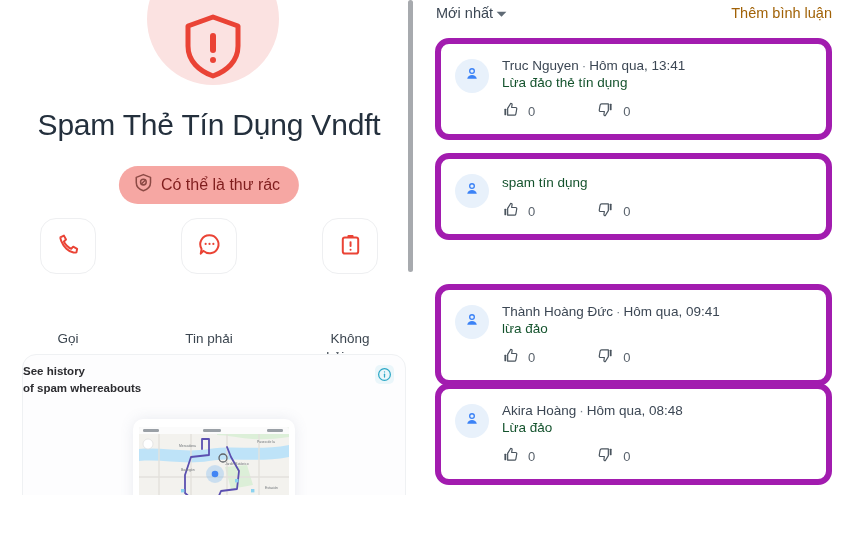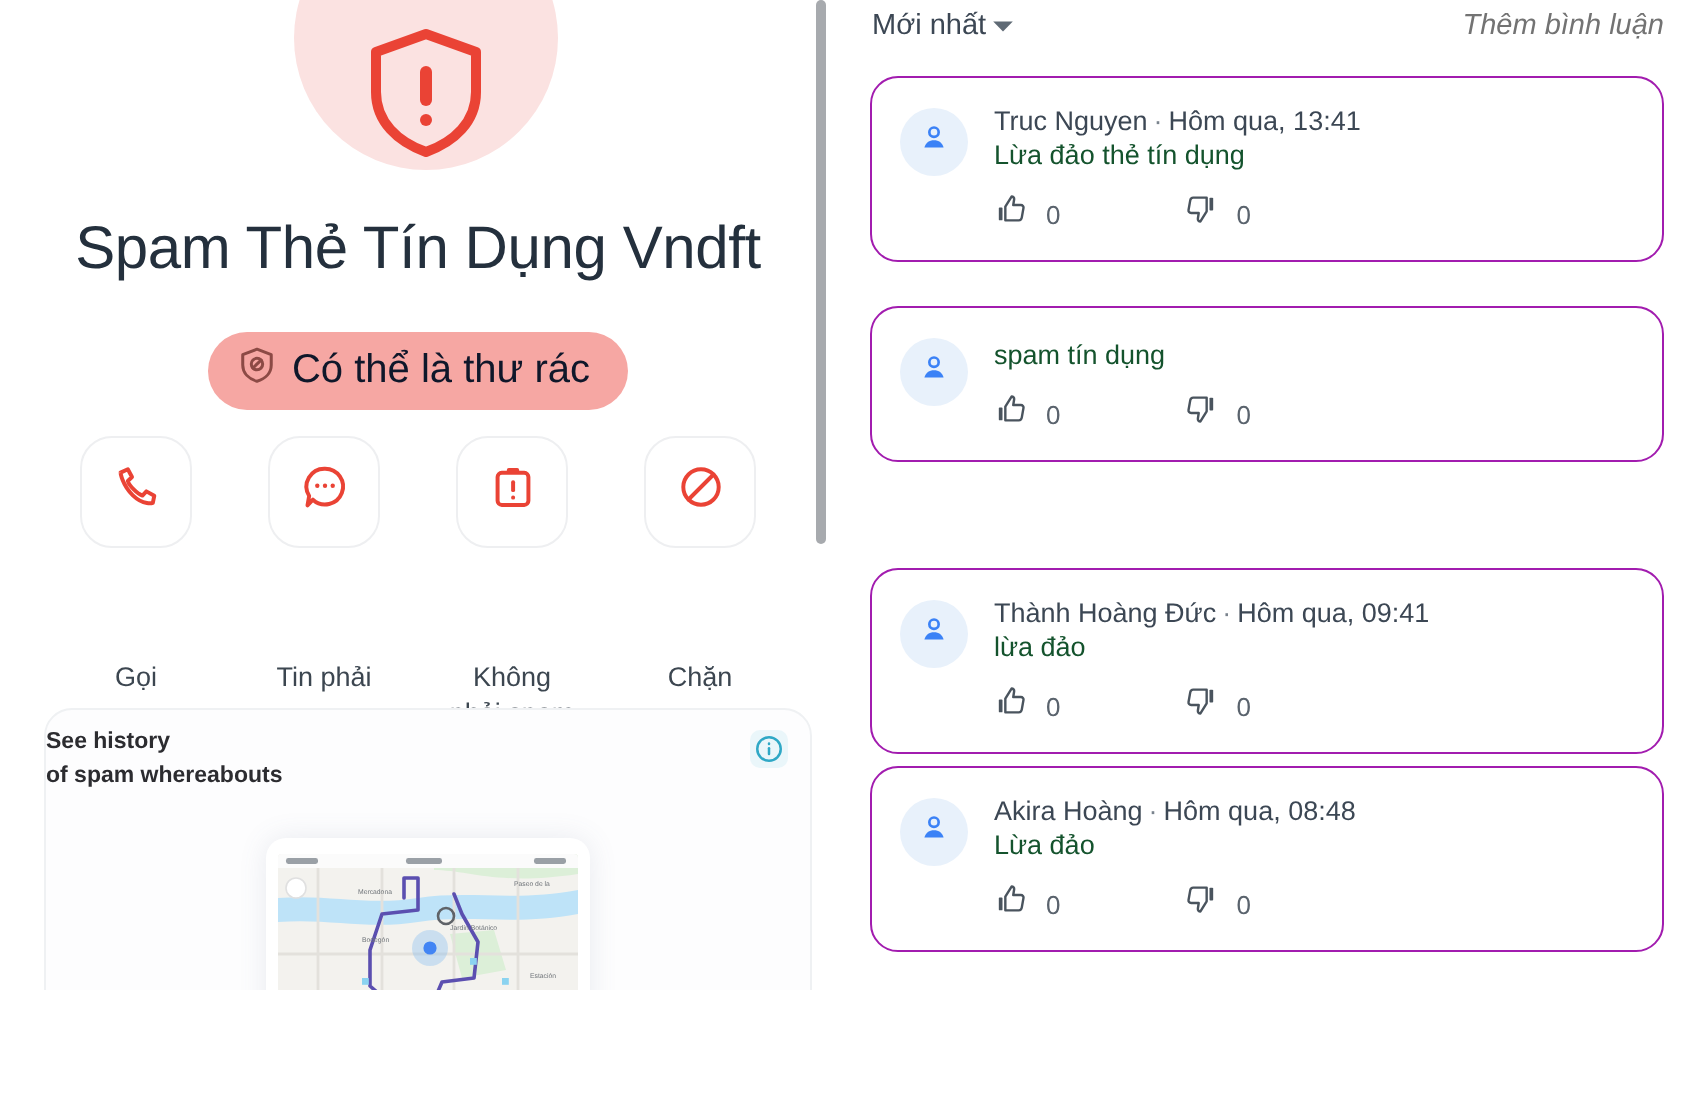--- a/index.html
+++ b/index.html
@@ -43,22 +43,22 @@
     position: absolute;
     left: 50%; top: 166px;
     transform: translateX(-50%);
     display: inline-flex; align-items: center; gap: 8px;
     background: #F6A7A3;
     border-radius: 20px;
     padding: 7px 19px 8px 15px;
     white-space: nowrap;
   }
   .spam-badge-label {
-    font-size: 20px;
-    color: #0f172a;
+    font-size: 16px;
+    color: #7f1d1d;
     line-height: 1;
   }
 
   .actions-row {
     position: absolute;
     left: 28px; top: 218px;
     width: 362px;
     display: flex;
     justify-content: space-between;
   }
@@ -146,29 +146,28 @@
     left: 18px; right: 18px; top: 0px;
     height: 26px;
     display: flex; align-items: center; justify-content: space-between;
   }
   .sort-control {
     display: inline-flex; align-items: center; gap: 3px;
     font-size: 14.5px; color: #3C4754;
   }
   .add-comment-link {
     font-size: 14.5px;
-    color: #737373;
-    font-style: italic;
+    color: #a16207;
   }
 
   .comment-card {
     position: absolute;
     left: 17px;
     width: 397px;
-    border: 1px solid #a21caf;
+    border: 6px solid #a21caf;
     border-radius: 14px;
     background: #fff;
   }
   .comment-inner { display: flex; padding: 14px 14px 12px 14px; }
   .avatar {
     flex: 0 0 34px;
     width: 34px; height: 34px;
     border-radius: 50%;
     background: #E8F1FB;
     display: flex; align-items: center; justify-content: center;
@@ -256,31 +255,20 @@
               <rect x="4.6" y="5.2" width="14.8" height="15.4" rx="2" fill="none" stroke="#EA4335" stroke-width="1.9"></rect>
               <path d="M10 5.2 V3.8 h4 V5.2" fill="none" stroke="#EA4335" stroke-width="1.9" stroke-linejoin="round"></path>
               <rect x="11.1" y="8.8" width="1.9" height="5.6" rx="0.9" fill="#EA4335"></rect>
               <rect x="11.1" y="16.1" width="1.9" height="1.9" rx="0.9" fill="#EA4335"></rect>
             </svg>
           </span>
         </div>
         <div class="action-label"><span>Không</span><br><span>phải spam</span></div>
       </div>
 
-      <div class="action-item">
-        <div class="action-tile">
-          <span>
-            <svg width="25" height="25" viewBox="0 0 24 24">
-              <circle cx="12" cy="12" r="8.5" fill="none" stroke="#EA4335" stroke-width="1.9"></circle>
-              <line x1="6" y1="18" x2="18" y2="6" stroke="#EA4335" stroke-width="1.9" stroke-linecap="round"></line>
-            </svg>
-          </span>
-        </div>
-        <div class="action-label">Chặn</div>
-      </div>
 
     </div>
 
     <div class="ad-card">
       <div class="ad-info-icon">
         <svg width="15" height="15" viewBox="0 0 24 24">
           <circle cx="12" cy="12" r="9.4" fill="none" stroke="#2FA8C6" stroke-width="2"></circle>
           <rect x="11" y="10.4" width="2" height="6.6" rx="1" fill="#2FA8C6"></rect>
           <rect x="11" y="6.6" width="2" height="2.3" rx="1" fill="#2FA8C6"></rect>
         </svg>

